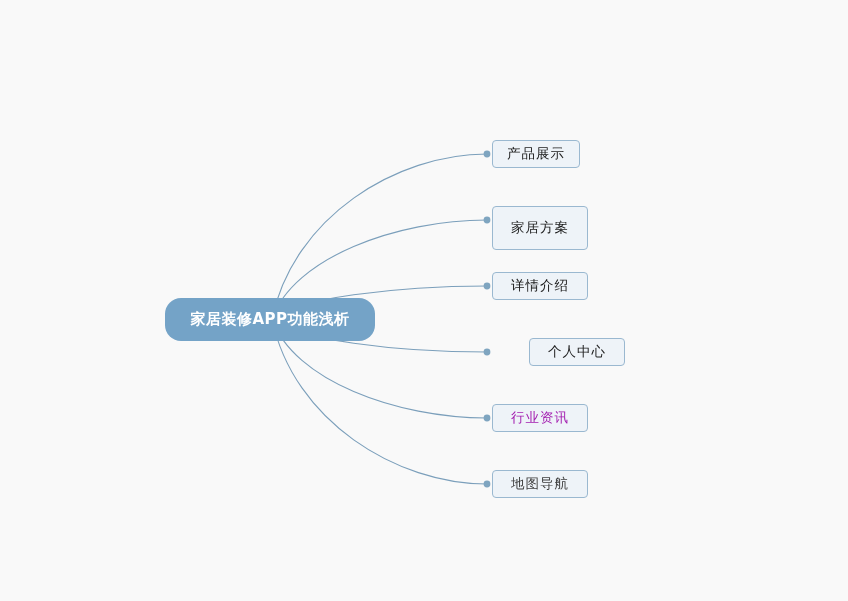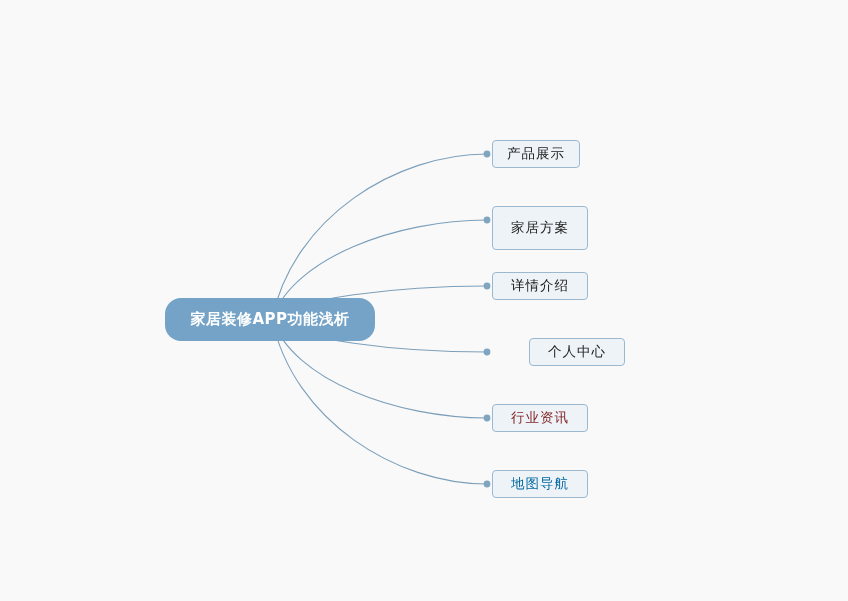--- a/index.html
+++ b/index.html
@@ -94,21 +94,21 @@
       </div>
       <div class="branch-node" style="left: 492px; top: 206px; width: 96px; height: 44px; background: rgb(238, 243, 248); border: 1px solid rgb(154, 184, 208); color: rgb(26, 26, 26); border-radius: 4px;">
         <span>家居方案</span>
       </div>
       <div class="branch-node" style="left: 492px; top: 272px; width: 96px; height: 28px; background: rgb(238, 243, 248); border: 1px solid rgb(154, 184, 208); color: rgb(26, 26, 26); border-radius: 4px;">
         <span>详情介绍</span>
       </div>
       <div class="branch-node" style="left: 492px; top: 338px; width: 96px; height: 28px; background: rgb(238, 243, 248); border: 1px solid rgb(154, 184, 208); color: rgb(26, 26, 26); border-radius: 4px; margin-left: 37px;">
         <span>个人中心</span>
       </div>
-      <div class="branch-node" style="left: 492px; top: 404px; width: 96px; height: 28px; background: rgb(238, 243, 248); border: 1px solid rgb(154, 184, 208); color: #7f1d1d; border-radius: 4px;">
+      <div class="branch-node" style="left: 492px; top: 404px; width: 96px; height: 28px; background: rgb(238, 243, 248); border: 1px solid rgb(154, 184, 208); color: #a21caf; border-radius: 4px;">
         <span>行业资讯</span>
       </div>
-      <div class="branch-node" style="left: 492px; top: 470px; width: 96px; height: 28px; background: rgb(238, 243, 248); border: 1px solid rgb(154, 184, 208); color: #0369a1; border-radius: 4px;">
+      <div class="branch-node" style="left: 492px; top: 470px; width: 96px; height: 28px; background: rgb(238, 243, 248); border: 1px solid rgb(154, 184, 208); color: #404040; border-radius: 4px;">
         <span>地图导航</span>
       </div>
     </div>
 
 </div>
 
 </body></html>

